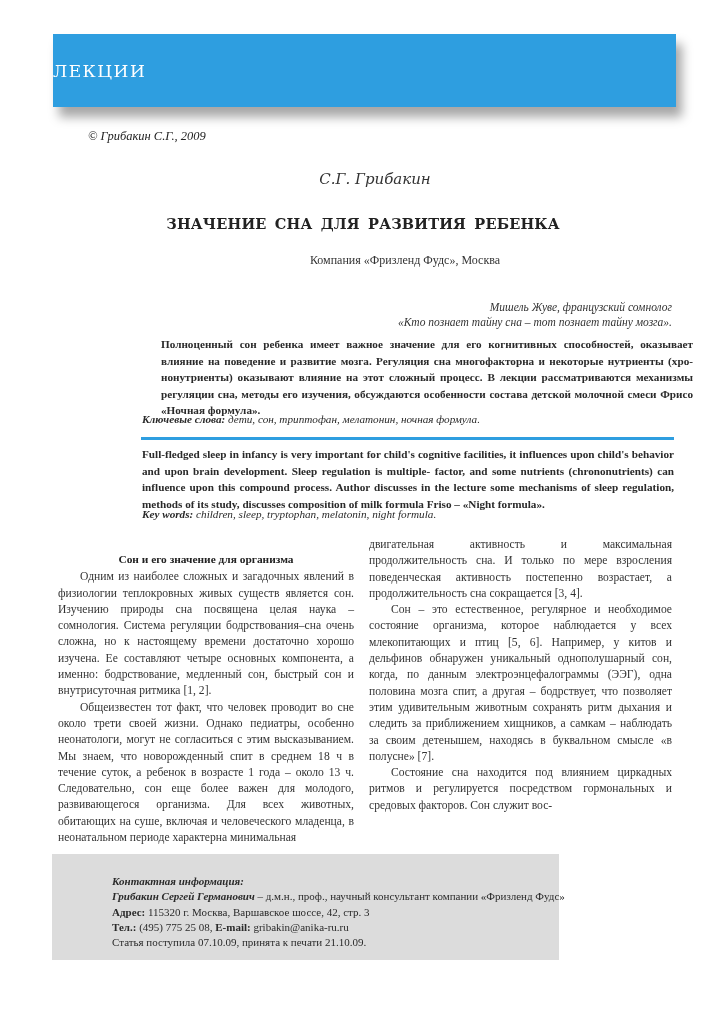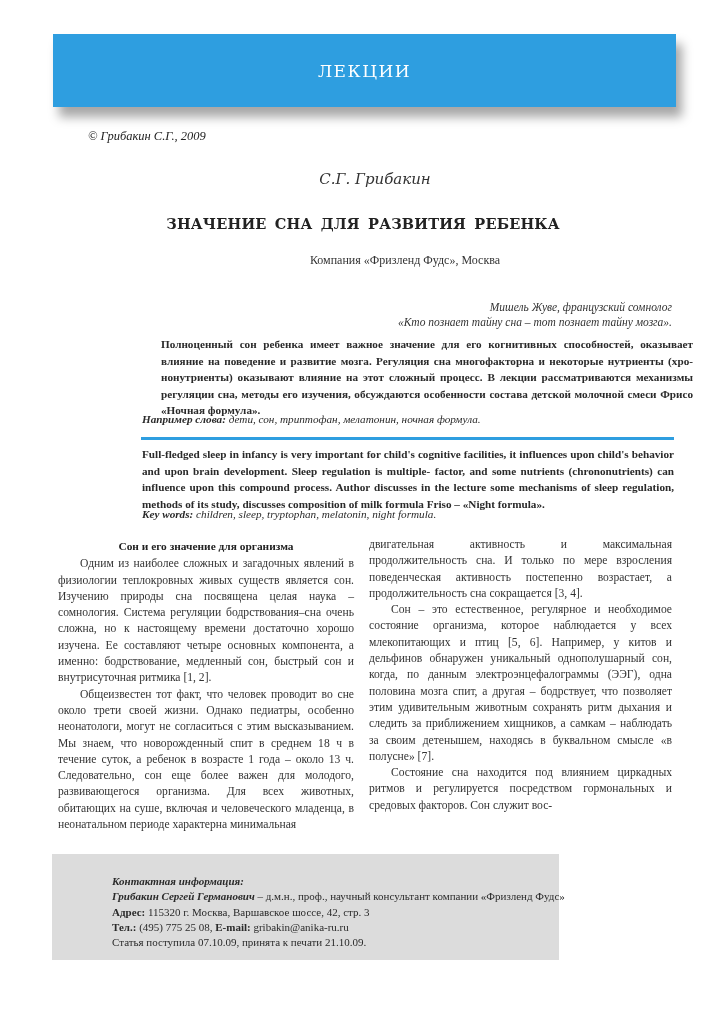--- a/index.html
+++ b/index.html
@@ -4,21 +4,21 @@
 <style>
   html, body { margin: 0; padding: 0; background: #ffffff; }
   body {
     width: 710px; height: 1013px; position: relative; overflow: hidden;
     font-family: "DejaVu Serif", serif; color: #2a2a2a;
   }
   .banner {
     position: absolute; left: 53px; top: 34px; width: 623px; height: 73px;
     background: #2e9ee0;
     box-shadow: 6px 10px 10px rgba(0,0,0,0.35);
-    display: flex; align-items: center; justify-content: center;
+    display: flex; align-items: center; 
   }
   .banner span {
     color: #ffffff; font-family: "DejaVu Serif", serif; font-size: 17px;
     letter-spacing: 1.5px;
   }
   .copyright {
     position: absolute; left: 88px; top: 129px;
     font-family: "Liberation Serif", serif; font-style: italic; font-size: 12.5px; color: #222;
   }
   .author {
@@ -68,21 +68,21 @@
     font-family: "Liberation Serif", serif; font-size: 11.2px; color: #2a2a2a;
   }
   .col {
     position: absolute; top: 533px; width: 296px;
     font-family: "Liberation Serif", serif; font-size: 11.6px; line-height: 16.3px;
     color: #333; text-align: justify; hyphens: manual;
   }
   .col.left { left: 58px; }
   .col.right { left: 369px; top: 537px; width: 303px; }
   .section-heading {
-    text-align: center; font-weight: bold; font-size: 11.4px; margin: 5px 0 2px 0; color: #222;
+    text-align: center; font-weight: bold; font-size: 11.4px; margin: 18px 0 2px 0; color: #222;
   }
   .col p { margin: 0; text-indent: 22px; }
   .col p.noindent { text-indent: 0; }
   .contact-box {
     position: absolute; left: 52px; top: 854px; width: 507px; height: 106px;
     background: #dcdcdc;
   }
   .contact-inner {
     position: absolute; left: 60px; top: 20px;
     font-family: "Liberation Serif", serif; font-size: 11px; line-height: 15.3px; color: #2a2a2a;
@@ -113,21 +113,21 @@
 </div>
 
 <div class="epigraph">
   <div>Мишель Жуве, французский сомнолог</div>
   <div>«Кто познает тайну сна – тот познает тайну мозга».</div>
 </div>
 
 <div class="abstract-ru">Полноценный сон ребенка имеет важное значение для его когнитивных способностей, оказывает влияние на поведение и развитие мозга.  Регуляция сна многофакторна и некоторые нутриенты (хро­нонутриенты) оказывают влияние на этот сложный процесс. В лекции рассматриваются механизмы регуляции сна, методы его изучения, обсуждаются особенности состава детской молочной смеси Фрисо «Ночная формула».</div>
 
 <div class="keywords-ru">
-  <b>Например слова:</b><i> дети, сон, триптофан, мелатонин, ночная формула.</i>
+  <b>Ключевые слова:</b><i> дети, сон, триптофан, мелатонин, ночная формула.</i>
 </div>
 
 <div class="blue-rule"></div>
 
 <div class="abstract-en">Full-fledged sleep  in  infancy is very important for child's  cognitive facilities,  it influences upon child's behavior and upon brain development. Sleep regulation is multiple- factor,  and some nutrients (chrononutri­ents) can influence upon this compound process. Author discusses in the lecture some mechanisms of sleep regulation, methods of its study, discusses composition of milk formula Friso – «Night formula».</div>
 
 <div class="keywords-en">
   <b>Key words:</b><i> children, sleep, tryptophan,  melatonin, night formula.</i>
 </div>
 

